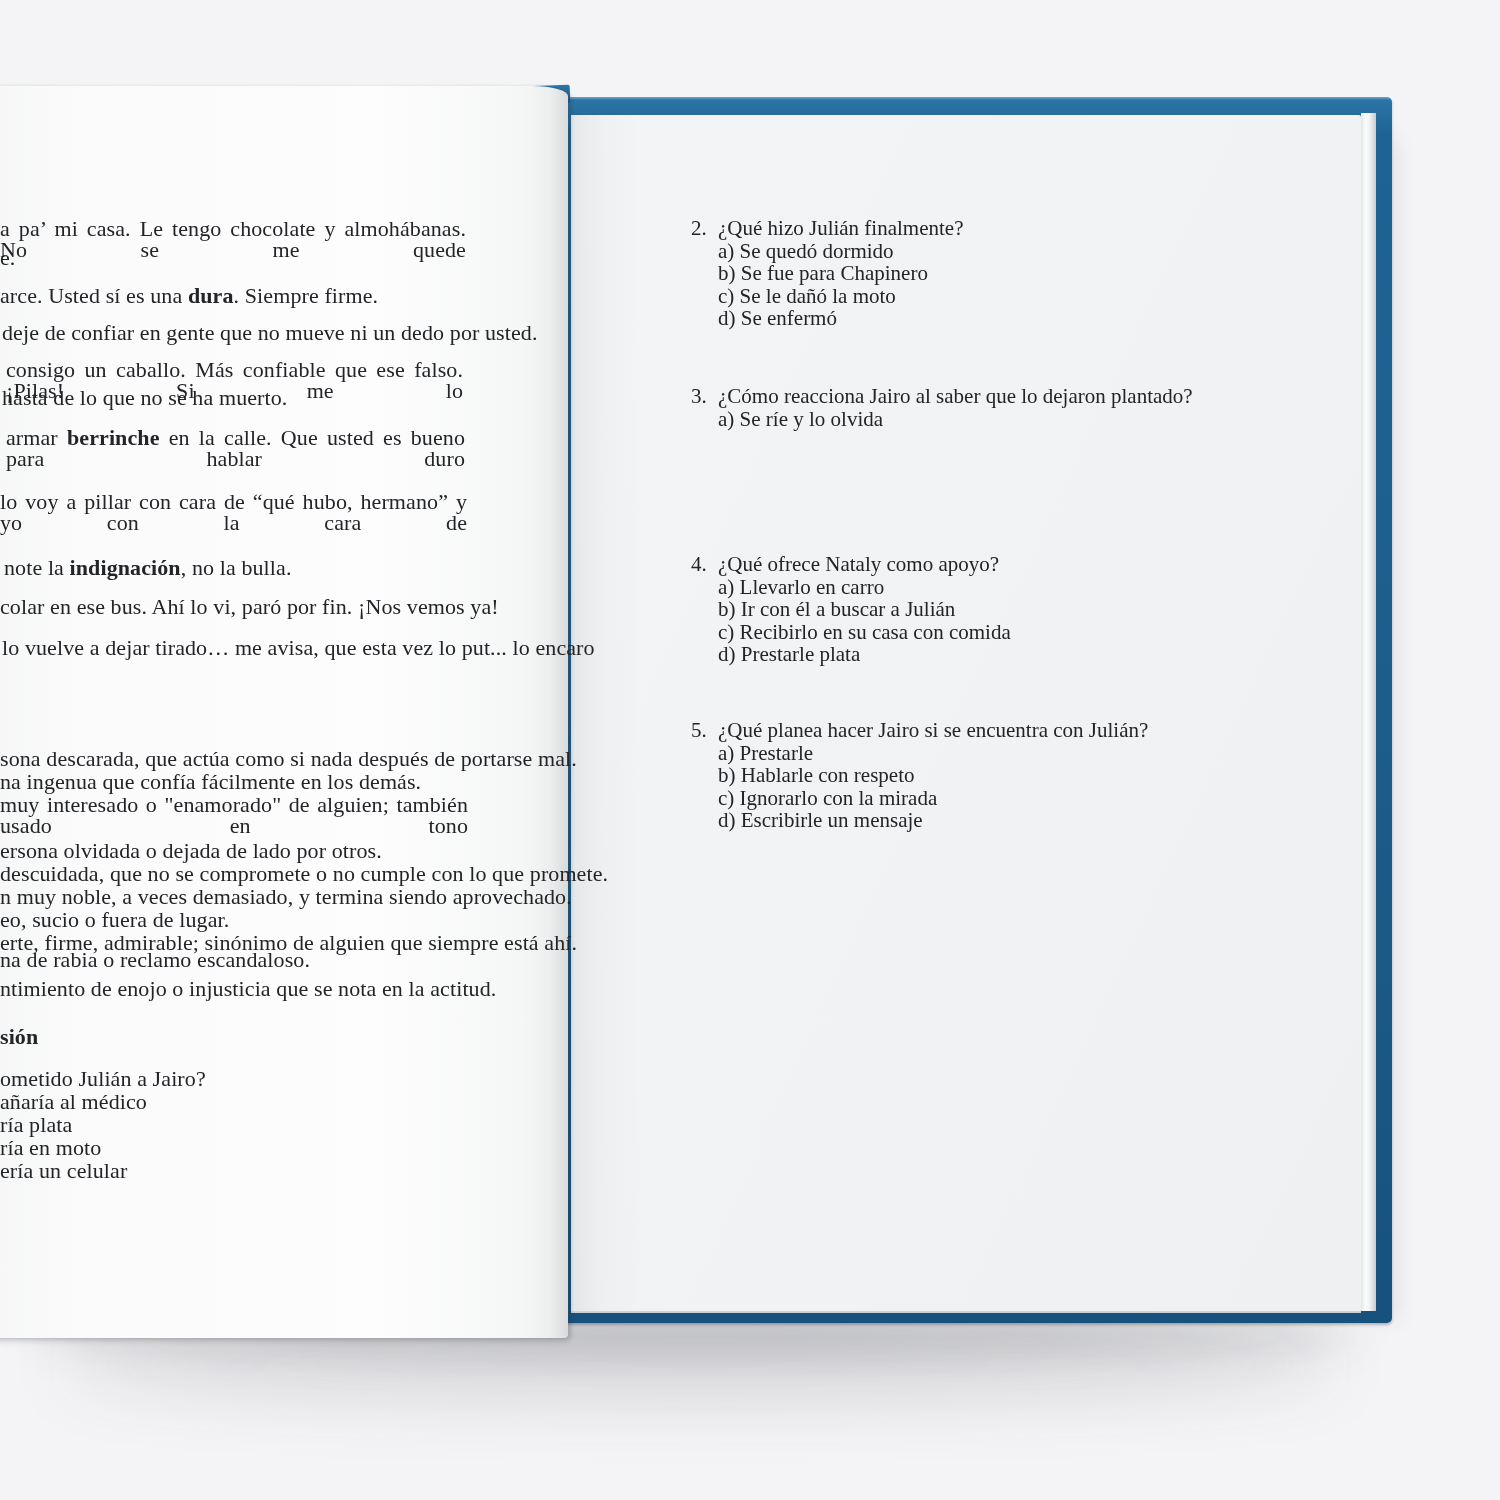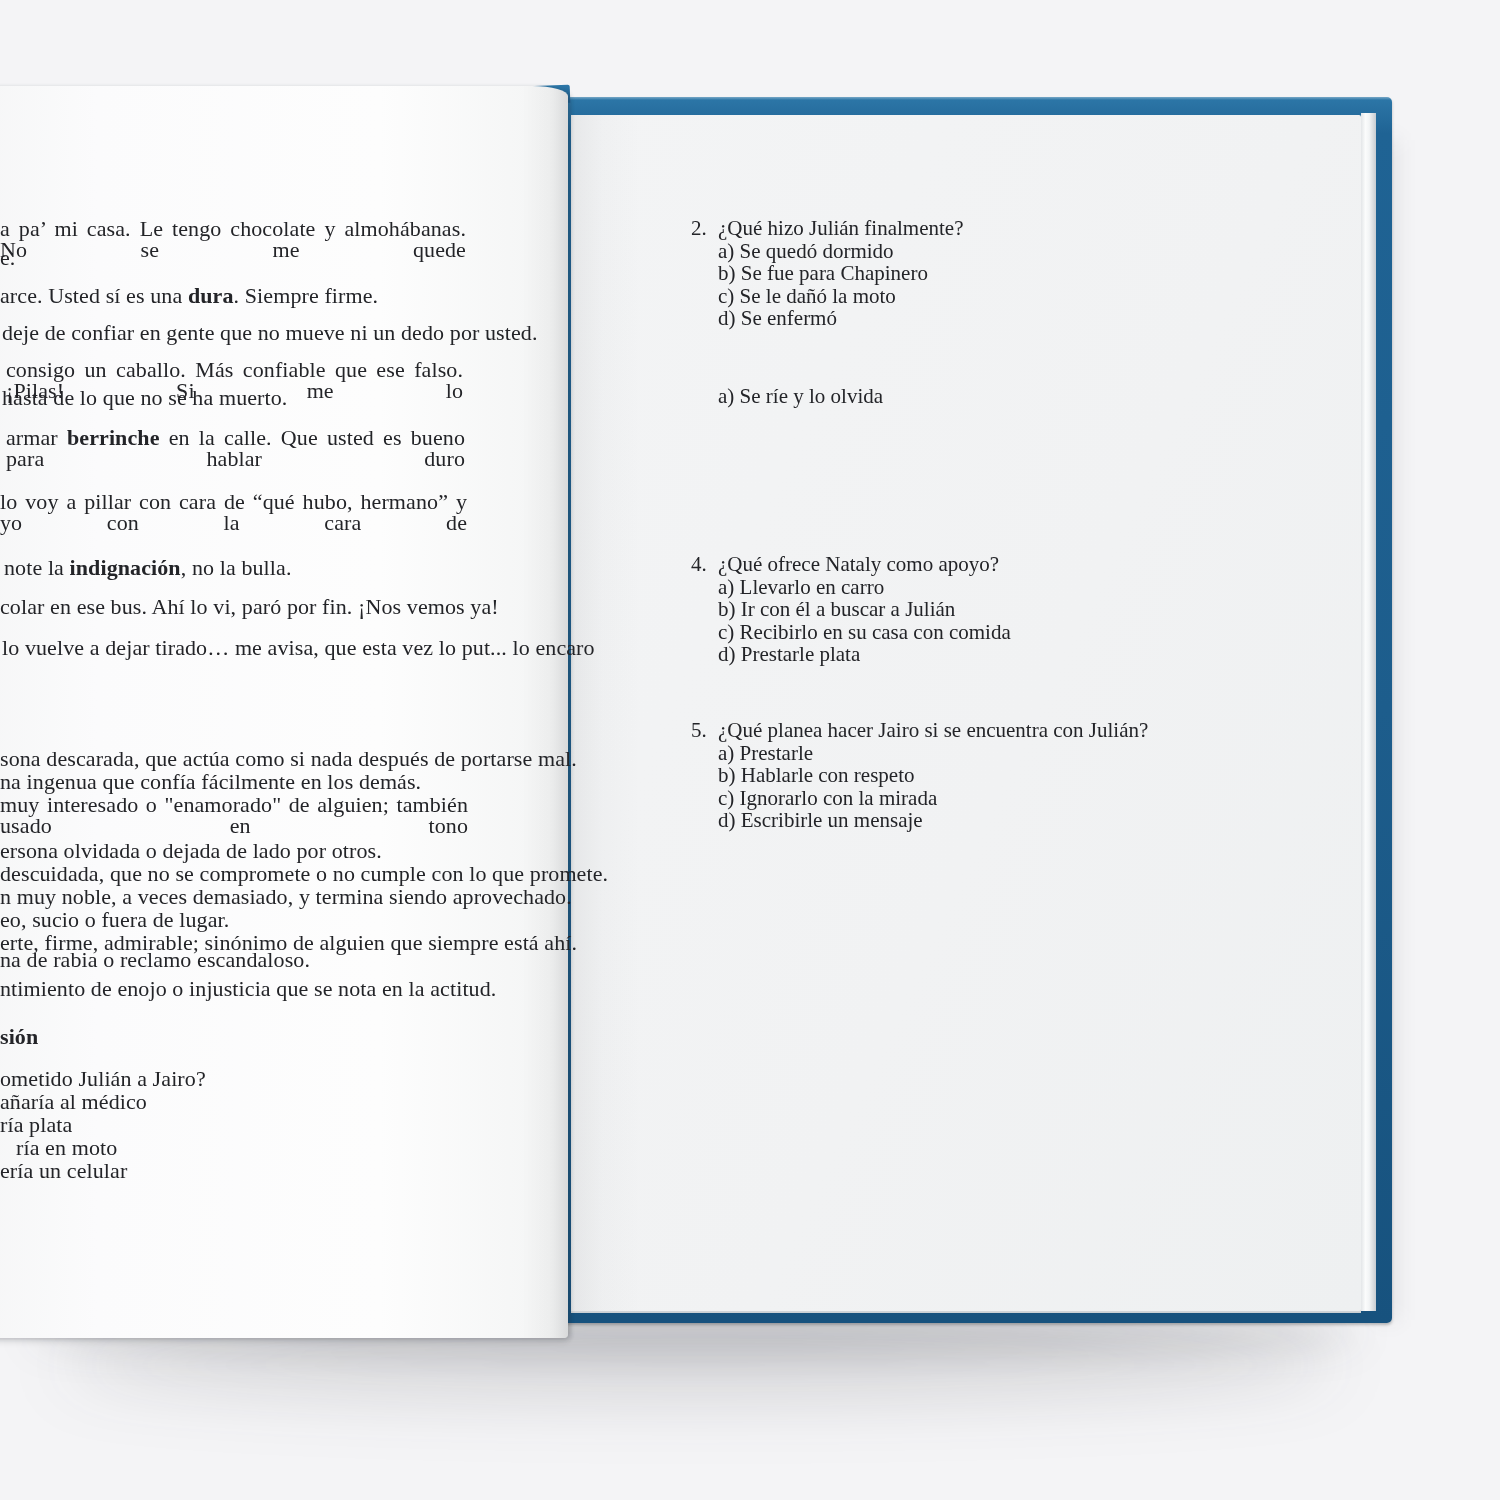--- a/index.html
+++ b/index.html
@@ -137,35 +137,36 @@
     <div class="lline" style="left:0;top:909px"><span>eo, sucio o fuera de lugar.</span></div>
     <div class="lline" style="left:0;top:932px"><span>erte, firme, admirable; sinónimo de alguien que siempre está ahí.</span></div>
     <div class="lline" style="left:0;top:949px"><span>na de rabia o reclamo escandaloso.</span></div>
     <div class="lline" style="left:0;top:978px"><span>ntimiento de enojo o injusticia que se nota en la actitud.</span></div>
 
     <div class="lline bold-line" style="left:0;top:1026px"><span>sión</span></div>
 
     <div class="lline" style="left:0;top:1068px"><span>ometido Julián a Jairo?</span></div>
     <div class="lline" style="left:0;top:1091px"><span>añaría al médico</span></div>
     <div class="lline" style="left:0;top:1114px"><span>ría plata</span></div>
-    <div class="lline" style="left:16px;top:1137px"><span>ría en moto</span></div>
+    <div class="lline" style="left:0;top:1137px"><span>ría en moto</span></div>
     <div class="lline" style="left:0;top:1160px"><span>ería un celular</span></div>
   </div>
 
   <div class="txt">
 
     <div class="q-block" style="top:217px">
       <div class="q-first"><span class="q-num">2.</span><span>¿Qué hizo Julián finalmente?</span></div>
       <div class="q-opt">a) Se quedó dormido</div>
       <div class="q-opt">b) Se fue para Chapinero</div>
       <div class="q-opt">c) Se le dañó la moto</div>
       <div class="q-opt">d) Se enfermó</div>
     </div>
 
     <div class="q-block" style="top:385px">
+      <div class="q-first"><span class="q-num">3.</span><span>¿Cómo reacciona Jairo al saber que lo dejaron plantado?</span></div>
       <div class="q-opt">a) Se ríe y lo olvida</div>
     </div>
 
     <div class="q-block" style="top:553px">
       <div class="q-first"><span class="q-num">4.</span><span>¿Qué ofrece Nataly como apoyo?</span></div>
       <div class="q-opt">a) Llevarlo en carro</div>
       <div class="q-opt">b) Ir con él a buscar a Julián</div>
       <div class="q-opt">c) Recibirlo en su casa con comida</div>
       <div class="q-opt">d) Prestarle plata</div>
     </div>

